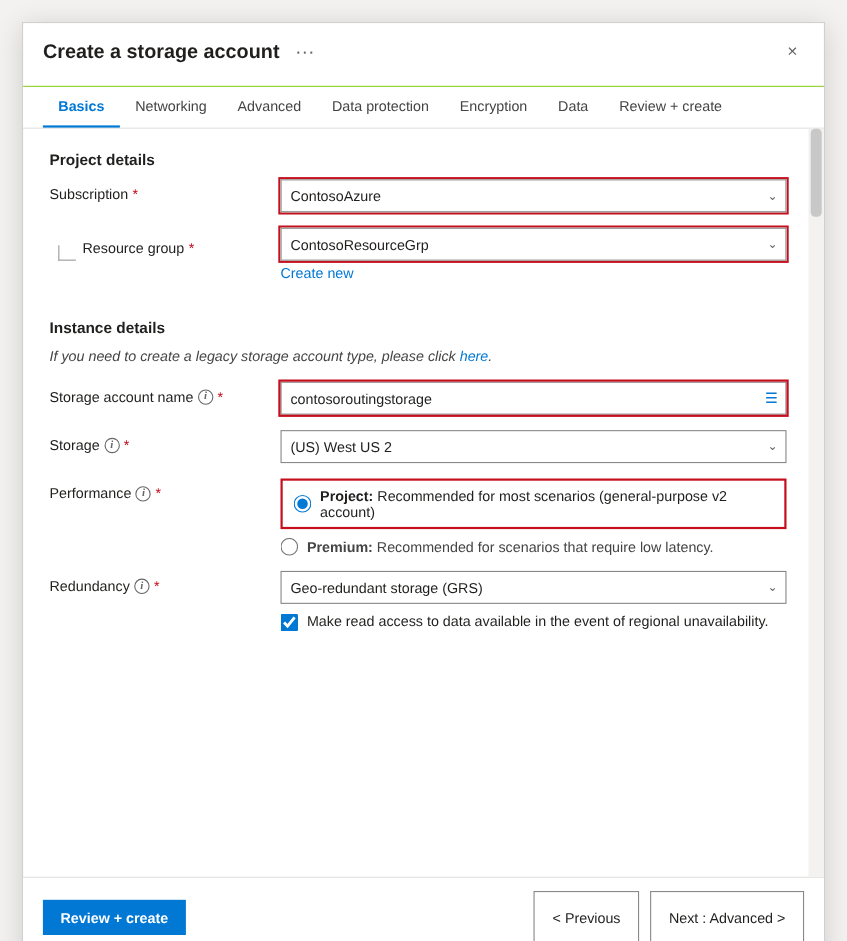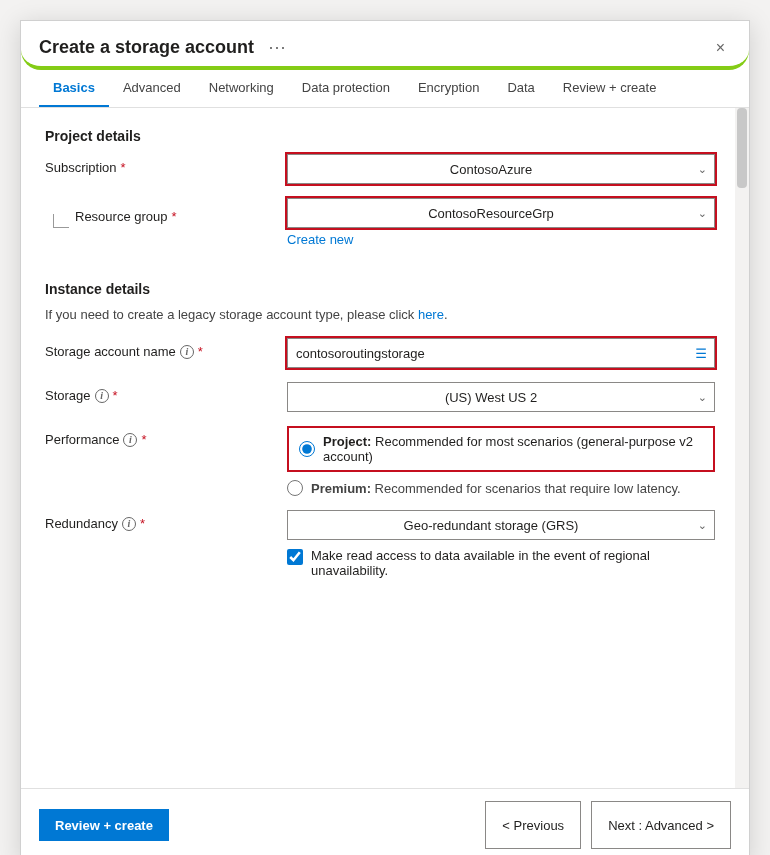--- a/index.html
+++ b/index.html
@@ -15,23 +15,22 @@
     .dialog {
       width: 770px;
       background: #fff;
       border: 1px solid #d0d0d0;
       box-shadow: 0 4px 24px rgba(0,0,0,0.15);
     }
     .dialog-header {
       display: flex;
       align-items: center;
       justify-content: space-between;
-      padding: 14px 18px 6px 18px;
-      border-bottom: 4px solid #84cc16;
-      border-radius: 20px;
+      padding: 14px 18px 18px 18px;
+      border-bottom: 1px solid #84cc16;
     }
     .dialog-title-row {
       display: flex;
       align-items: center;
       gap: 8px;
     }
     .dialog-title {
       font-size: 18px;
       font-weight: 600;
       color: #201f1e;
@@ -107,21 +106,20 @@
     .section-desc {
       font-size: 13px;
       color: #444;
       margin-bottom: 16px;
       line-height: 1.5;
     }
     .form-row {
       display: flex;
       align-items: flex-start;
       margin-bottom: 14px;
-      gap: 32px;
     }
     .form-label-col {
       width: 210px;
       flex-shrink: 0;
       padding-top: 6px;
     }
     .form-label {
       font-size: 13px;
       color: #201f1e;
       display: flex;
@@ -159,21 +157,20 @@
       height: 30px;
       border: 1px solid #8a8886;
       background: #fff;
       padding: 0 28px 0 8px;
       font-size: 13px;
       color: #201f1e;
       appearance: none;
       -webkit-appearance: none;
       cursor: pointer;
       position: relative;
-      text-align: center;
     }
     .select-wrapper {
       position: relative;
       width: 100%;
     }
     .select-wrapper.highlighted {
       outline: 2px solid #c50f1f;
       outline-offset: 0;
     }
     .select-chevron {
@@ -316,20 +313,21 @@
       cursor: pointer;
       height: 48px;
     }
     .footer-spacer {
       flex: 1;
     }
     .legacy-text {
       font-size: 13px;
       color: #444;
       margin-bottom: 16px;
+      font-style: italic;
     }
     .legacy-text a {
       color: #0078d4;
       text-decoration: none;
       cursor: pointer;
     }
   </style>
 </head>
 <body>
 
@@ -338,22 +336,22 @@
   <div class="dialog-header">
     <div class="dialog-title-row">
       <span class="dialog-title">Create a storage account</span>
       <button class="ellipsis-btn">···</button>
     </div>
     <button class="close-btn">×</button>
   </div>
 
   <div class="tabs">
     <div class="tab active">Basics</div>
+    <div class="tab">Networking</div>
     <div class="tab">Advanced</div>
-    <div class="tab">Networking</div>
     <div class="tab">Data protection</div>
     <div class="tab">Encryption</div>
     <div class="tab">Data</div>
     <div class="tab">Review + create</div>
   </div>
 
   <div class="content-area">
     <div class="main-content">
 
       <div class="section-title">Project details</div>

